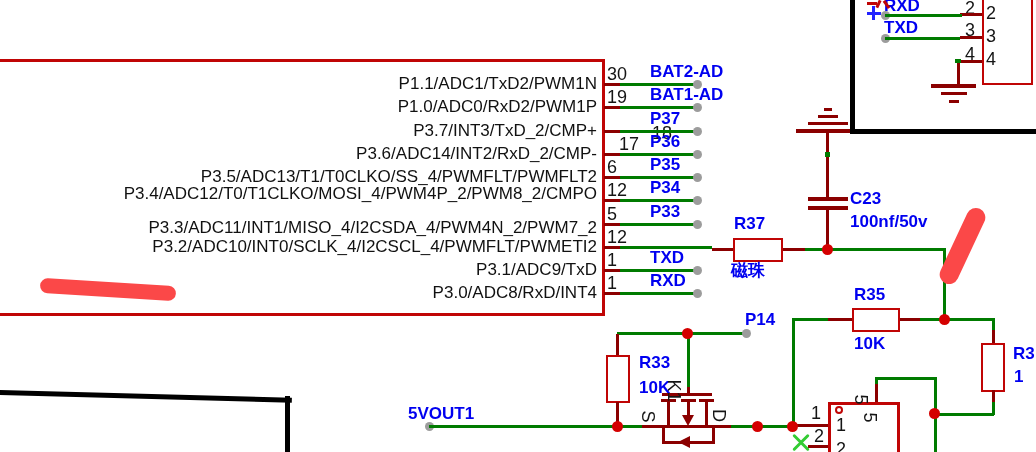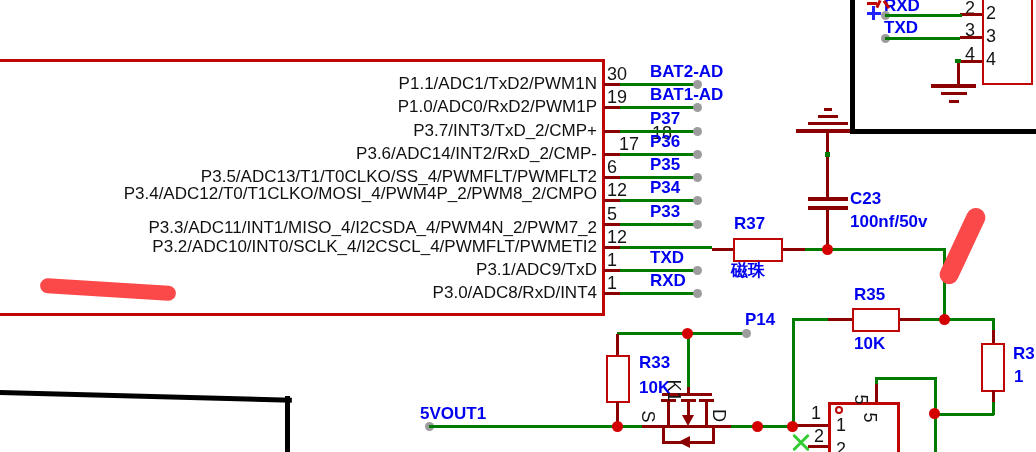--- a/index.html
+++ b/index.html
@@ -171,21 +171,21 @@
   <div class="lead" style="left:662px;top:427px;width:3px;height:17px;"></div>
   <div class="lead" style="left:712px;top:427px;width:3px;height:17px;"></div>
   <div class="lead" style="left:662px;top:441px;width:53px;height:3px;"></div>
   <div class="tri-left" style="left:678px;top:436px;"></div>
   <div class="pinnum rot90" style="left:641px;top:407px;">S</div>
   <div class="pinnum rot90" style="left:712px;top:406px;">D</div>
   <div class="pinnum rot90" style="left:662px;top:381px;">K1</div>
 
   <div class="gdot" style="left:425px;top:422px;"></div>
   <div class="wire" style="left:429px;top:425px;width:213px;height:3px;"></div>
-  <div class="netlbl" style="left:420px;top:404px;">5VOUT1</div>
+  <div class="netlbl" style="left:408px;top:404px;">5VOUT1</div>
   <div class="wire" style="left:731px;top:425px;width:64px;height:3px;"></div>
   <div class="wire" style="left:792px;top:318px;width:3px;height:110px;"></div>
 
   <div class="wire" style="left:792px;top:318px;width:38px;height:3px;"></div>
   <div class="lead" style="left:828px;top:318px;width:24px;height:3px;"></div>
   <div class="box" style="left:852px;top:308px;width:48px;height:24px;border-width:2.5px;"></div>
   <div class="lead" style="left:900px;top:318px;width:20px;height:3px;"></div>
   <div class="wire" style="left:920px;top:318px;width:26px;height:3px;"></div>
   <div class="valtxt" style="left:854px;top:285px;">R35</div>
   <div class="valtxt" style="left:854px;top:334px;">10K</div>

